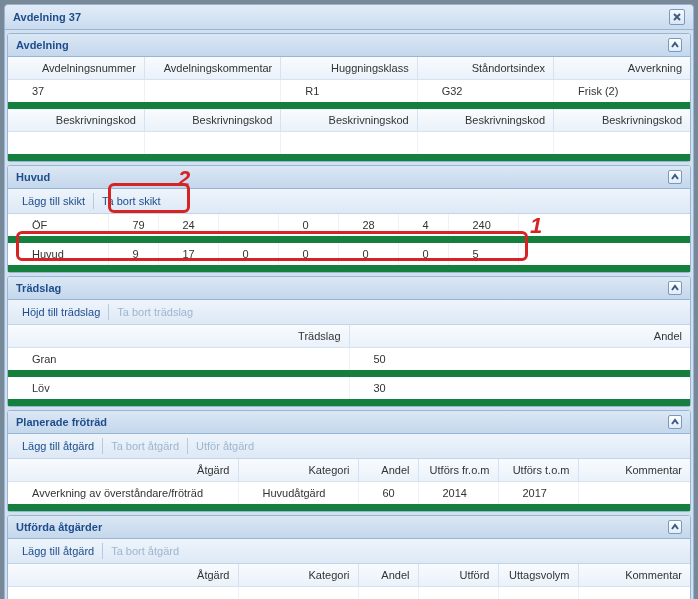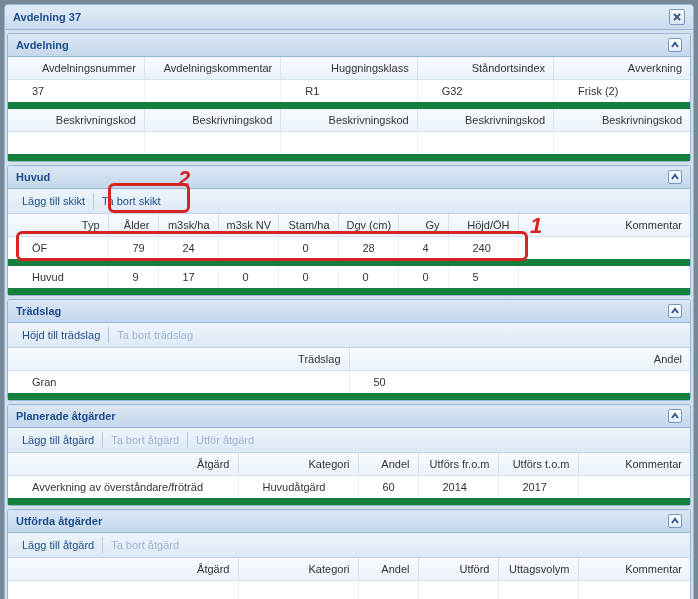--- a/index.html
+++ b/index.html
@@ -103,31 +103,20 @@
           <col style="width:50px">
           <col style="width:60px">
           <col style="width:60px">
           <col style="width:60px">
           <col style="width:60px">
           <col style="width:50px">
           <col style="width:70px">
           <col>
         </colgroup>
       <tbody>
-          <tr>
-        <th>Typ</th>
-        <th>Ålder</th>
-        <th>m3sk/ha</th>
-        <th>m3sk NV</th>
-        <th>Stam/ha</th>
-        <th>Dgv (cm)</th>
-        <th>Gy</th>
-        <th>Höjd/ÖH</th>
-        <th>Kommentar</th>
-      </tr>
       <tr>
         <td>ÖF</td>
         <td>79</td>
         <td>24</td>
         <td></td>
         <td>0</td>
         <td>28</td>
         <td>4</td>
         <td>240</td>
         <td></td>
@@ -168,27 +157,31 @@
     <table>
       <tbody>
           <tr>
         <th>Trädslag</th>
         <th>Andel</th>
       </tr>
       <tr>
             <td>Gran</td>
             <td>50</td>
           </tr>
-    </tbody>
-      </table>
-  </div>
-
-  <div class="panel">
-    <div class="panel-hd">
-      <span class="ptitle">Planerade åtgärder</span>
+      <tr>
+            <td>Löv</td>
+            <td>30</td>
+          </tr>
+    </tbody>
+      </table>
+  </div>
+
+  <div class="panel">
+    <div class="panel-hd">
+      <span class="ptitle">Planerade fröträd</span>
       <span class="collapse-btn">
           <svg>
             <path d="M1 6 L4 2 L7 6"></path>
           </svg>
         </span>
     </div>
     <div class="toolbar">
       <span class="tb-btn">Lägg till åtgärd</span>
       <span class="tb-sep"></span>
       <span class="tb-btn disabled">Ta bort åtgärd</span>

